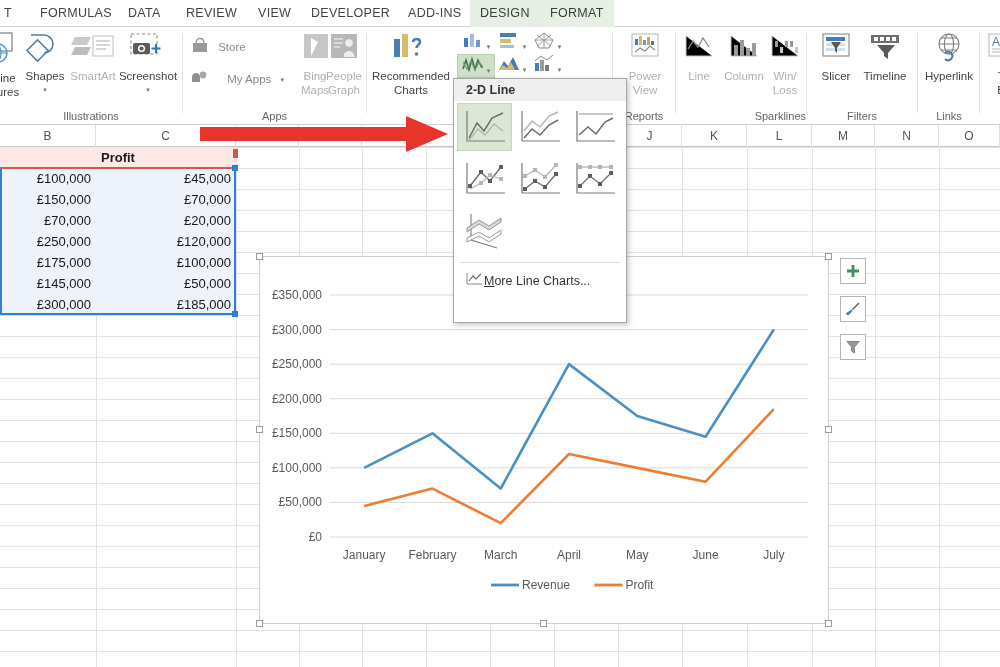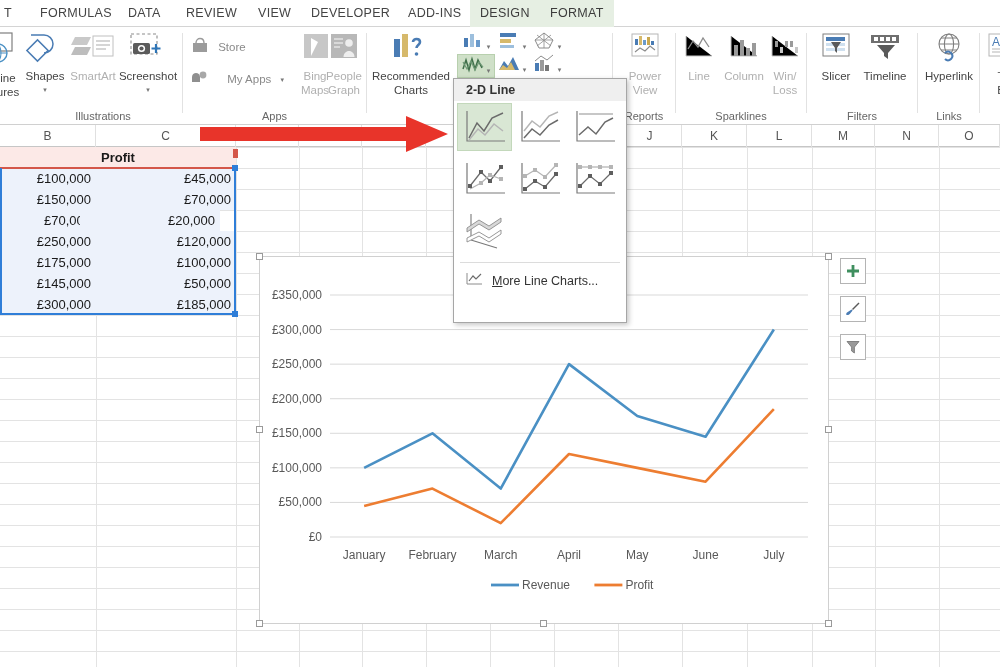--- a/index.html
+++ b/index.html
@@ -52,21 +52,21 @@
     background: #efefef; font-size: 12.5px; font-weight: bold; color: #333;
   }
   .dd-row { display: flex; padding: 2px 3px; }
   .dd-cell {
     width: 56px; height: 48px; display: flex;
     align-items: center; justify-content: center;
   }
   .dd-cell.sel { background: #d9e7d4; border: 1px solid #c3d8bb; }
   .dd-sep { height: 1px; background: #dcdcdc; margin: 3px 6px; }
   .dd-more {
-    display: flex; align-items: center; gap: 8px;
+    display: flex; align-items: center; 
     padding: 5px 10px; font-size: 12.5px; color: #333;
   }
   .dd-more u { text-decoration: underline; }
   .dd-3d { display: flex; padding: 3px; }
 
   
   .sheet { position: absolute; left: 0; top: 125px; width: 1000px; height: 542px; background: #fff; }
   .colhdr {
     position: absolute; left: 0; top: 0; width: 1000px; height: 22px;
     background: #fff; border-bottom: 1px solid #c6c6c6;
@@ -181,21 +181,21 @@
           <rect x="8" y="3" width="26" height="20" fill="none" stroke="#8c8c8c" stroke-width="1.1" stroke-dasharray="3 2.5"></rect>
           <rect x="10" y="12" width="17" height="11" rx="1.6" fill="#5b5b5b"></rect>
           <circle cx="18.5" cy="17.5" r="3.6" fill="#fff"></circle>
           <circle cx="18.5" cy="17.5" r="2.1" fill="#5b5b5b"></circle>
           <path d="M33 13v9M28.5 17.5h9" stroke="#2e75b6" stroke-width="2.2"></path>
         </svg>
       </span>
       <span class="lbl">Screenshot</span>
       <span class="caret">▾</span>
     </div>
-    <div class="grp-label" style="position:absolute; left:12px; width:182px; bottom:2px;text-align:center;">Illustrations</div>
+    <div class="grp-label" style="position:absolute; left:0; width:182px; bottom:2px;text-align:center;">Illustrations</div>
 
     <div class="btn" style="left:190px; top:10px; width:80px; text-align:left;">
       <span style="display:inline-block; vertical-align:middle;">
         <svg width="20" height="18" viewBox="0 0 20 18">
           <path d="M3 6h14v9H3z" fill="#9b9b9b"></path>
           <path d="M6 6c0-3 2-4.5 4-4.5S14 3 14 6" fill="none" stroke="#9b9b9b" stroke-width="1.4"></path>
         </svg>
       </span>
       <span style="display:inline-block; vertical-align:middle; margin-left:5px; color:#8a8a8a;">Store</span>
     </div>
@@ -356,21 +356,21 @@
           <rect x="10" y="10" width="3" height="6" fill="#9a9a9a"></rect>
           <rect x="15" y="16" width="3" height="6" fill="#c6c6c6"></rect>
           <rect x="20" y="10" width="3" height="6" fill="#9a9a9a"></rect>
           <rect x="25" y="10" width="3" height="6" fill="#9a9a9a"></rect>
           <rect x="30" y="16" width="3" height="6" fill="#c6c6c6"></rect>
         </svg>
       </span>
       <span class="lbl">Win/</span>
       <span class="lbl">Loss</span>
     </div>
-    <div class="grp-label" style="position:absolute; left:676px; width:130px; bottom:2px;">Sparklines</div>
+    <div class="grp-label" style="position:absolute; left:676px; width:130px; bottom:2px;text-align:right;">Sparklines</div>
 
     <div class="btn" style="left:812px; top:4px; width:48px;">
       <span class="icoBox">
         <svg width="40" height="34" viewBox="0 0 40 34">
           <rect x="7" y="3" width="26" height="22" fill="#fff" stroke="#7f7f7f"></rect>
           <rect x="10" y="6" width="19" height="4" fill="#4a7cb4"></rect>
           <rect x="10" y="12" width="19" height="3" fill="#cfe0ef"></rect>
           <rect x="10" y="17" width="19" height="3" fill="#cfe0ef"></rect>
           <path d="M15 11l10 0-4 6v5l-2-2v-3z" fill="#5a5a5a"></path>
         </svg>
@@ -476,21 +476,21 @@
         <div class="gline-h" style="top: 504px;"></div>
       </div>
     <div id="cells">
         <div class="cell hdr-pink" style="left: 0px; top: 22px; width: 96px;"></div>
         <div class="cell hdr-pink" style="left: 96px; top: 22px; width: 140px;">Profit</div>
         <div class="cell num sel-blue" style="left: 0px; top: 43px; width: 96px;">£100,000</div>
         <div class="cell num sel-blue" style="left: 96px; top: 43px; width: 140px;">£45,000</div>
         <div class="cell num sel-blue" style="left: 0px; top: 64px; width: 96px;">£150,000</div>
         <div class="cell num sel-blue" style="left: 96px; top: 64px; width: 140px;">£70,000</div>
         <div class="cell num sel-blue" style="left: 0px; top: 85px; width: 96px;">£70,000</div>
-        <div class="cell num sel-blue" style="left: 80px; top: 85px; width: 140px;">£20,000</div>
+        <div class="cell num sel-blue" style="left: 96px; top: 85px; width: 140px;">£20,000</div>
         <div class="cell num sel-blue" style="left: 0px; top: 106px; width: 96px;">£250,000</div>
         <div class="cell num sel-blue" style="left: 96px; top: 106px; width: 140px;">£120,000</div>
         <div class="cell num sel-blue" style="left: 0px; top: 127px; width: 96px;">£175,000</div>
         <div class="cell num sel-blue" style="left: 96px; top: 127px; width: 140px;">£100,000</div>
         <div class="cell num sel-blue" style="left: 0px; top: 148px; width: 96px;">£145,000</div>
         <div class="cell num sel-blue" style="left: 96px; top: 148px; width: 140px;">£50,000</div>
         <div class="cell num sel-blue" style="left: 0px; top: 169px; width: 96px;">£300,000</div>
         <div class="cell num sel-blue" style="left: 96px; top: 169px; width: 140px;">£185,000</div>
         <div class="redborder" style="left: 0px; top: 42px; width: 236px; height: 2px;"></div>
         <div class="redhandle" style="left: 233px; top: 24px;"></div>

